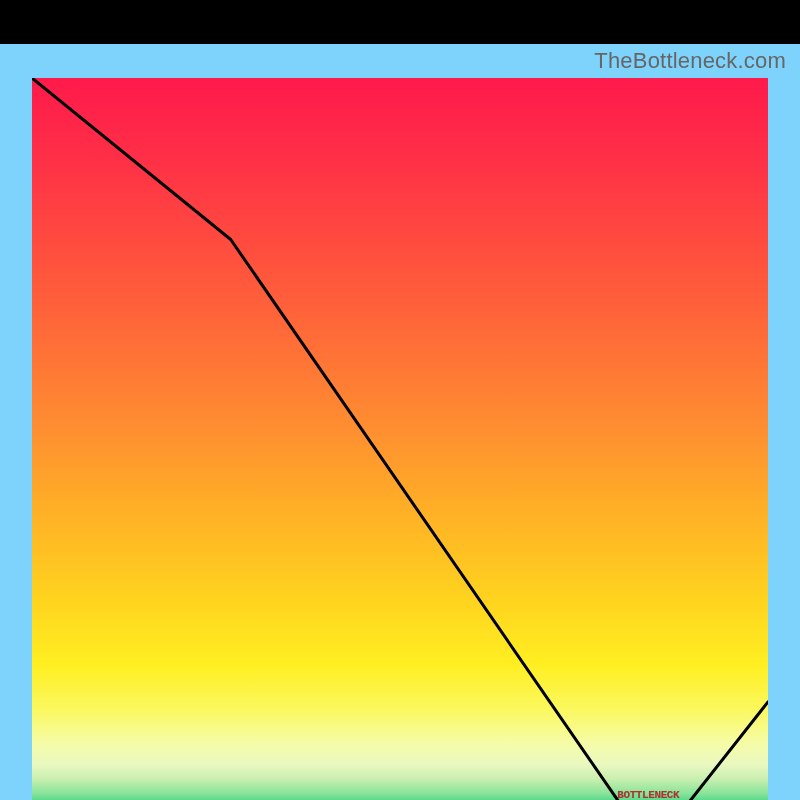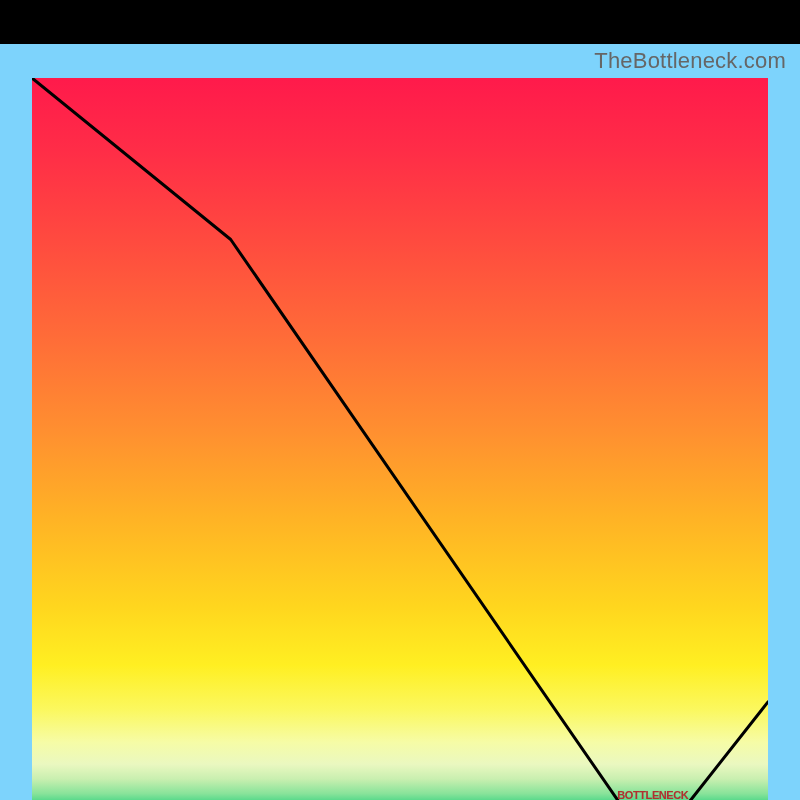--- a/index.html
+++ b/index.html
@@ -73,16 +73,16 @@
             <stop offset="95.5%" stop-color="#c9efb0"></stop>
             <stop offset="97.5%" stop-color="#88e39a"></stop>
             <stop offset="99%" stop-color="#3bd382"></stop>
             <stop offset="100%" stop-color="#18c878"></stop>
           </linearGradient>
       </defs>
       <rect id="bg-rect" x="0" y="0" width="736" height="734" fill="url(#bgGrad)"></rect>
       <path id="curve" fill="none" stroke="#000" stroke-width="3" stroke-linecap="round" stroke-linejoin="round" d="M0.0 0.0 L198.7 161.5 L588.8 726.7 L655.0 726.7 L736.0 623.9"></path>
     </svg>
     <div id="anno-container">
-        <div class="label" style="left: 585.24px; top: 711.32px;">BOTTLENECK</div>
+        <div class="label" style="left: 585.24px; top: 711.32px; font-family: Liberation Mono, monospace;">BOTTLENECK</div>
       </div>
   </div>
 </div>
 
 </body></html>

